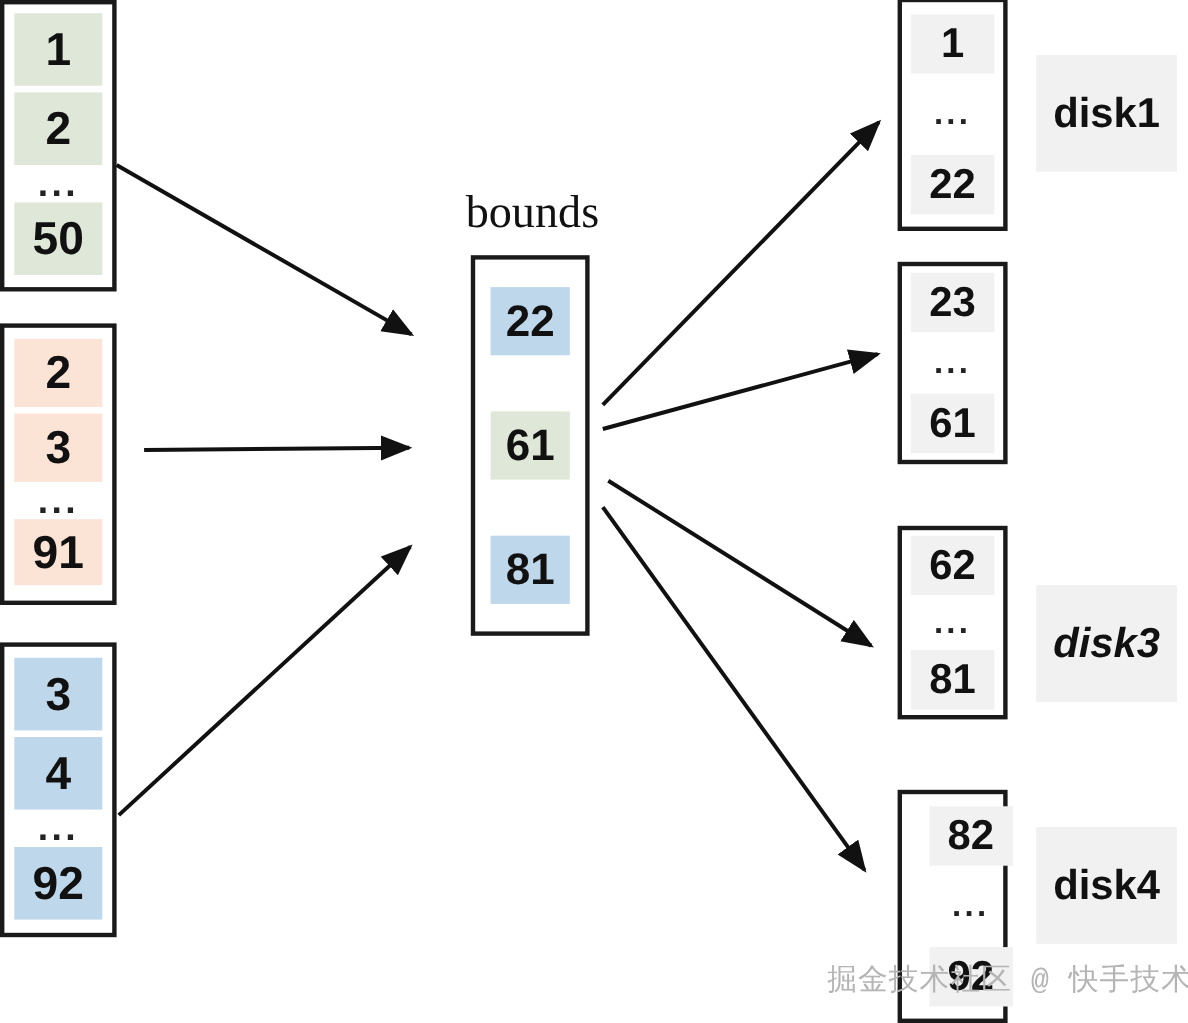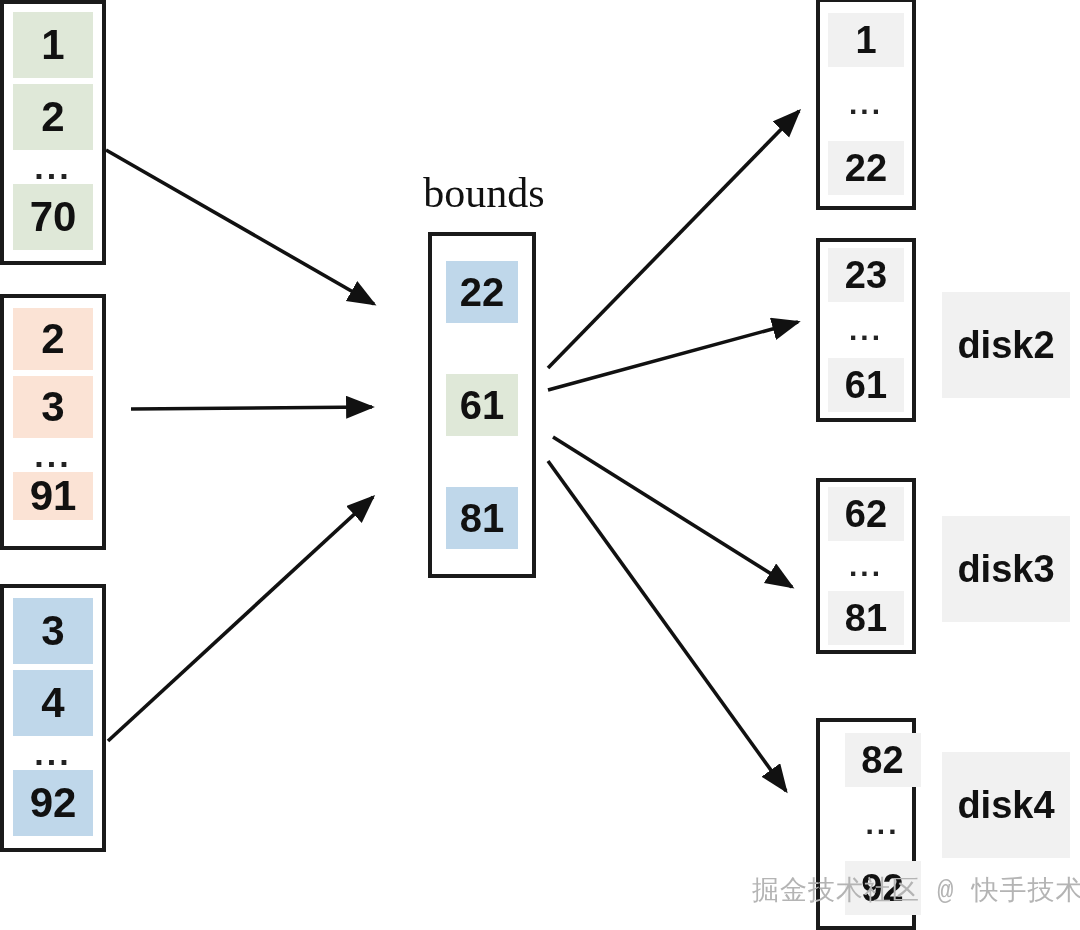--- a/index.html
+++ b/index.html
@@ -117,21 +117,21 @@
     display: flex;
     align-items: center;
     justify-content: center;
     font-size: 38px;
     font-weight: bold;
     color: #111111;
     font-family: "Liberation Sans", sans-serif;
   }
   #disk-label-1 { top: 50px;  }
   #disk-label-2 { top: 292px; }
-  #disk-label-3 { top: 516px; }
+  #disk-label-3 { top: 532px; font-style: italic; }
   #disk-label-4 { top: 752px; }
 
   
   #arrows {
     position: absolute;
     left: 0;
     top: 0;
     width: 1080px;
     height: 930px;
     pointer-events: none;
@@ -151,28 +151,28 @@
 </style>
 </head>
 <body>
 
 <div id="stage">
 
   <div class="box src-box" id="src-1">
     <div class="cell" style="height:66px;margin-top:8px;background:#dfe8d8;">1</div>
     <div class="cell" style="height:66px;margin-top:6px;background:#dfe8d8;">2</div>
     <div class="dots">...</div>
-    <div class="cell" style="height:66px;background:#dfe8d8;">70</div>
+    <div class="cell" style="height:66px;background:#dfe8d8;">50</div>
   </div>
 
   <div class="box src-box" id="src-2">
     <div class="cell" style="height:62px;margin-top:10px;background:#fbe3d5;">2</div>
     <div class="cell" style="height:62px;margin-top:6px;background:#fbe3d5;">3</div>
     <div class="dots">...</div>
-    <div class="cell" style="height:48px;background:#fbe3d5;">91</div>
+    <div class="cell" style="height:60px;background:#fbe3d5;">91</div>
   </div>
 
   <div class="box src-box" id="src-3">
     <div class="cell" style="height:66px;margin-top:10px;background:#bfd7ea;">3</div>
     <div class="cell" style="height:66px;margin-top:6px;background:#bfd7ea;">4</div>
     <div class="dots">...</div>
     <div class="cell" style="height:66px;background:#bfd7ea;">92</div>
   </div>
 
   <div id="bounds-title">bounds</div>
@@ -200,21 +200,21 @@
     <div class="dots">...</div>
     <div class="cell">81</div>
   </div>
 
   <div class="box disk-box" id="disk-box-4">
     <div class="cell">82</div>
     <div class="dots">...</div>
     <div class="cell">92</div>
   </div>
 
-  <div class="disk-label" id="disk-label-2">disk2</div>
+  <div class="disk-label" id="disk-label-1">disk1</div>
   <div class="disk-label" id="disk-label-3">disk3</div>
   <div class="disk-label" id="disk-label-4">disk4</div>
 
   <svg id="arrows" viewBox="0 0 1080 930">
     <defs>
       <marker id="ah" markerWidth="9" markerHeight="9" refX="7.2" refY="3.2" orient="auto" markerUnits="strokeWidth">
         <path d="M0,0 L8,3.2 L0,6.4 z" fill="#111111"></path>
       </marker>
     </defs>
     <g stroke="#111111" stroke-width="3.6" fill="none" marker-end="url(#ah)">

